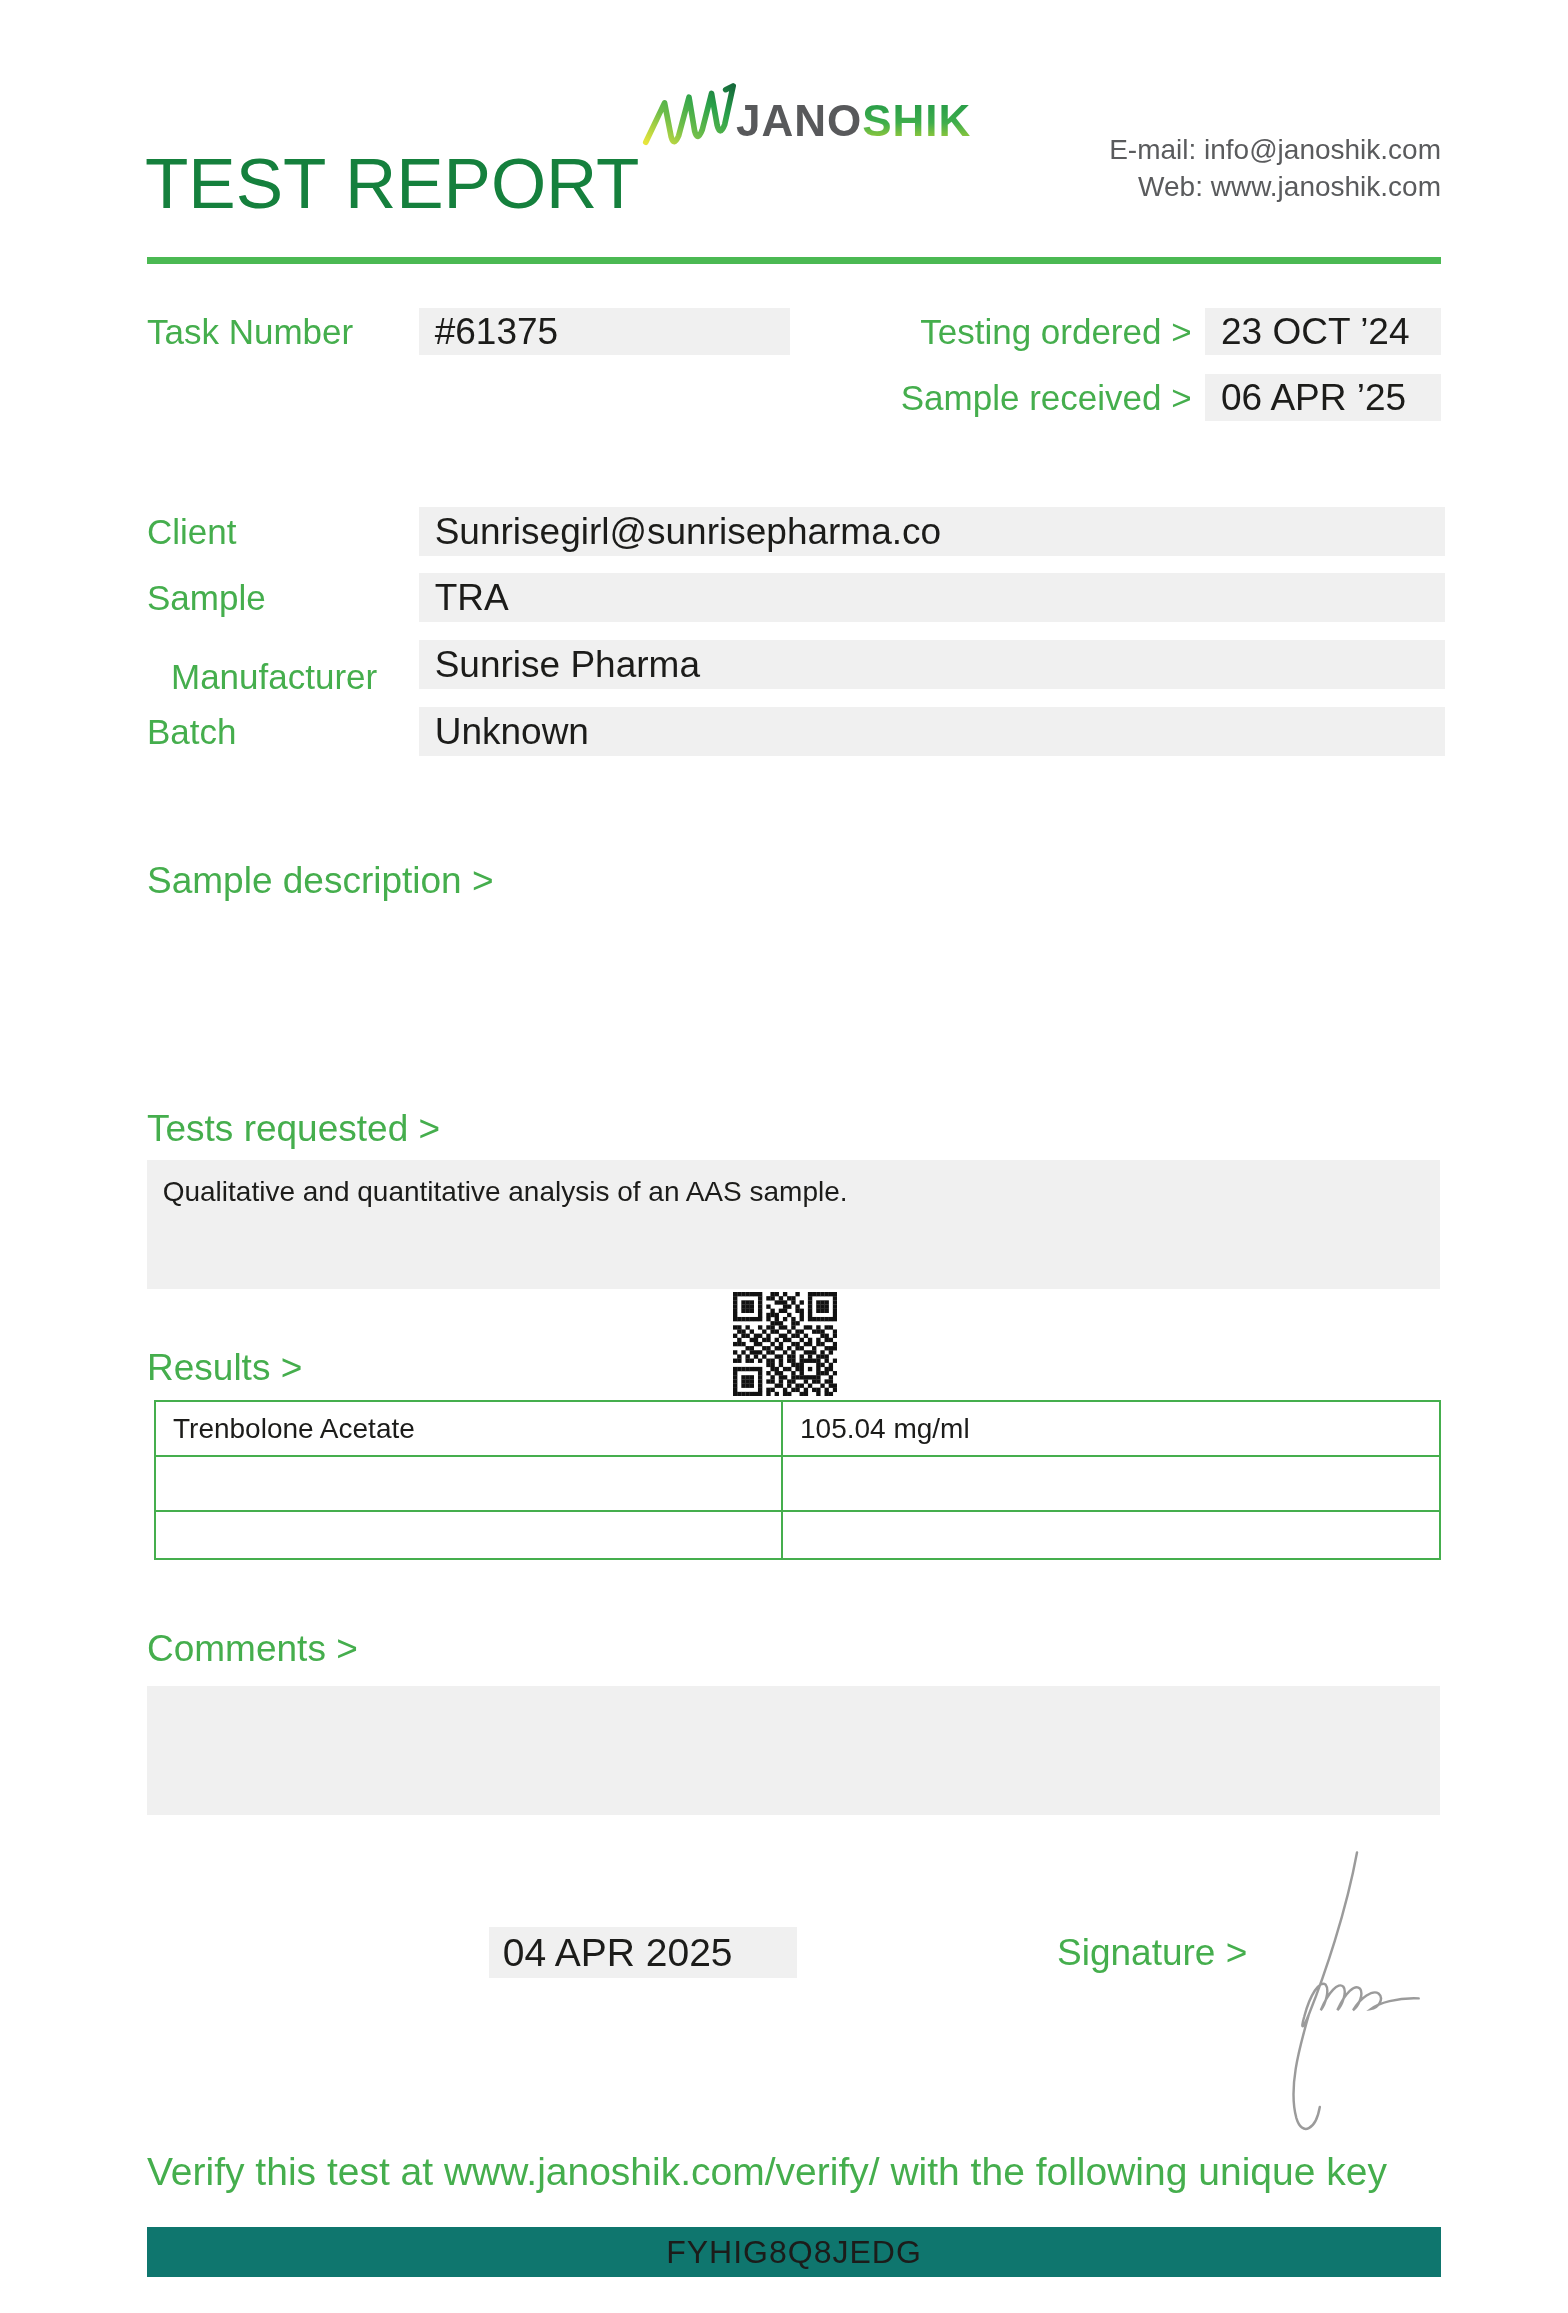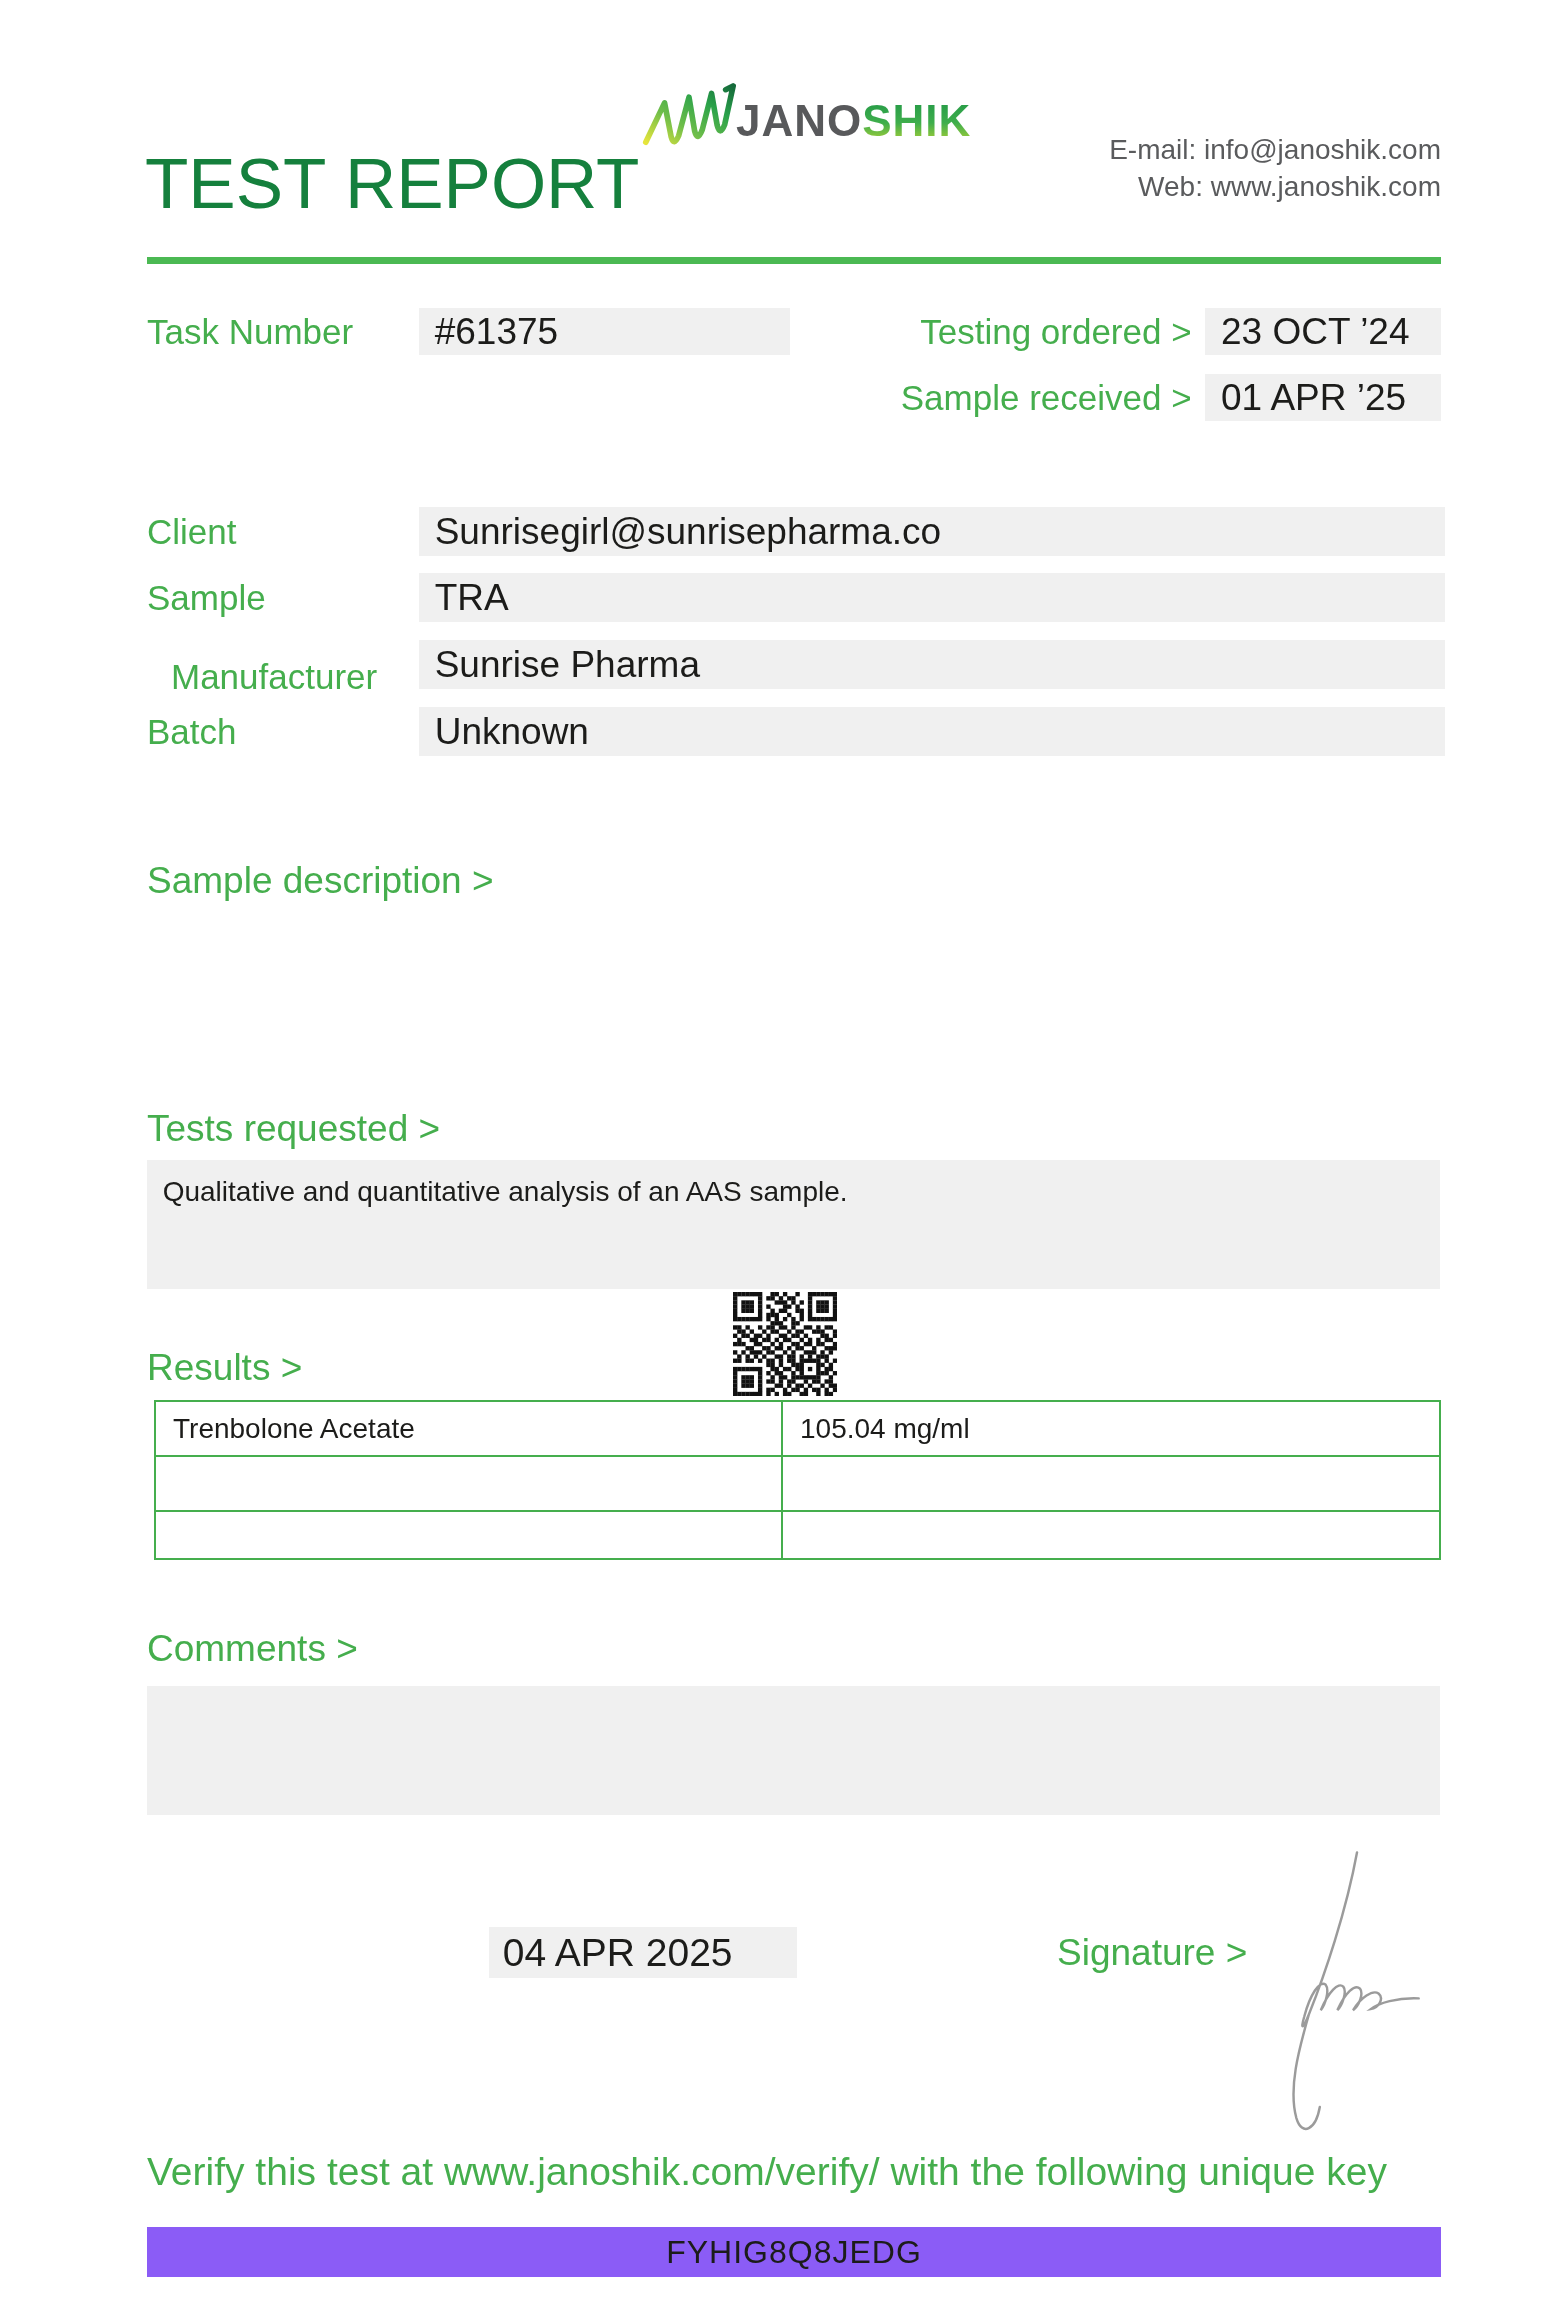--- a/index.html
+++ b/index.html
@@ -69,21 +69,21 @@
   .results-table tr.r3 td{height:46px;}
   .qr{left:733px;top:1292px;}
   .footer-label{font-size:37px;line-height:51px;color:#45ae4d;white-space:nowrap;}
   .analysis-box{height:51px;line-height:51px;width:294px;padding-left:13.7px;font-size:39px;}
   .verify-text{
     left:147px;top:2150px;width:1294px;
     font-size:39px;color:#45ae4d;white-space:nowrap;
   }
   .key-box{
     left:147px;top:2227px;width:1294px;height:50px;
-    background:#8b5cf6;text-align:center;line-height:50px;
+    background:#0f766e;text-align:center;line-height:50px;
     font-size:32px;letter-spacing:1px;color:#1c1c1a;
   }
 </style>
 </head>
 <body>
 
 <div class="page">
 
   <div class="abs page-title">TEST REPORT</div>
 
@@ -113,21 +113,21 @@
 
   <div class="abs label" style="left:147px;top:308px;line-height:47px;">Task Number</div>
   <div class="abs value-box meta-box" style="left:419px;top:308px;width:355px;">#61375</div>
 
   <div class="abs right-meta" style="right:127px;top:308px;">
     <span class="label">Testing ordered &gt;</span>
     <span class="value-box meta-box" style="width:220px;">23 OCT ’24</span>
   </div>
   <div class="abs right-meta" style="right:127px;top:374px;">
     <span class="label">Sample received &gt;</span>
-    <span class="value-box meta-box" style="width:220px;">01 APR ’25</span>
+    <span class="value-box meta-box" style="width:220px;">06 APR ’25</span>
   </div>
 
   <div class="abs label detail-label" style="left:147px;top:507px;">Client</div>
   <div class="abs value-box detail-box" style="left:419px;top:507px;">Sunrisegirl@sunrisepharma.co</div>
 
   <div class="abs label detail-label" style="left:147px;top:573px;">Sample</div>
   <div class="abs value-box detail-box" style="left:419px;top:573px;">TRA</div>
 
   <div class="abs label detail-label" style="left:147px;top:652px;margin-left:24px;">Manufacturer</div>
   <div class="abs value-box detail-box" style="left:419px;top:640px;">Sunrise Pharma</div>

